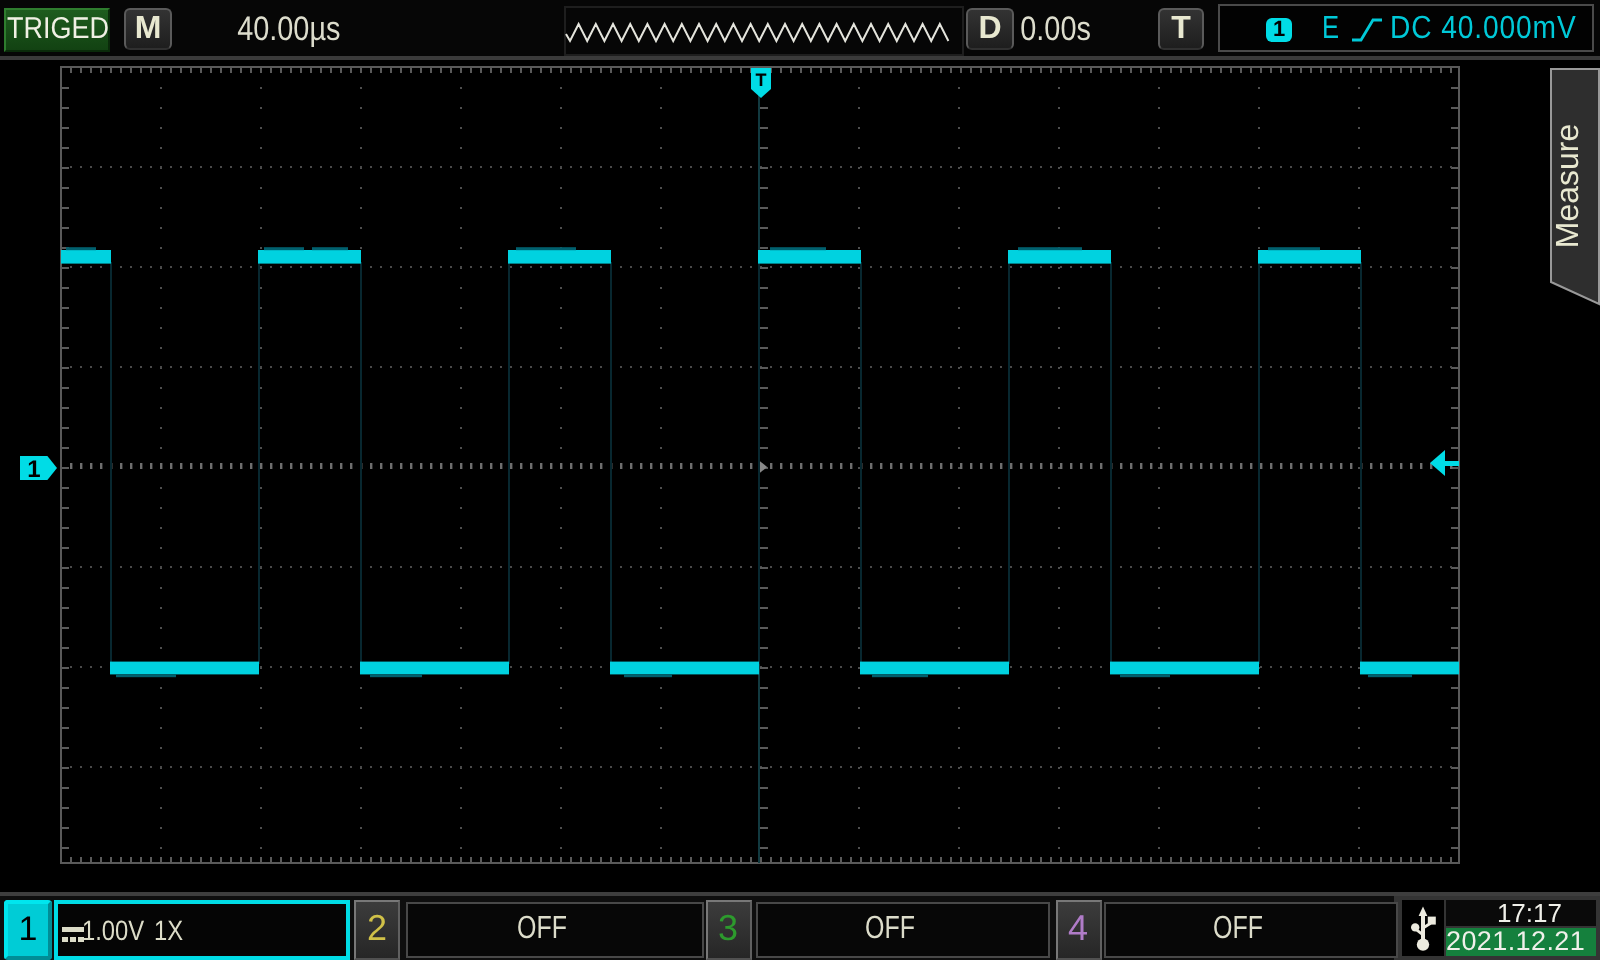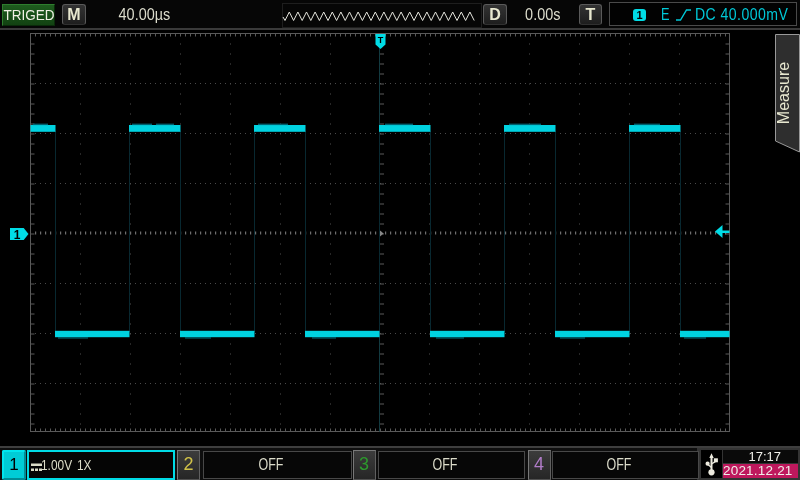--- a/index.html
+++ b/index.html
@@ -22,21 +22,21 @@
   #triged span{position:absolute;left:50%;top:0;white-space:nowrap;
       transform:translateX(-50%) scaleX(0.90);}
   #mbtn{left:62px;width:24px;}
   #tscale{left:90px;top:5px;width:108px;text-align:center;color:#dcdccc;font-size:17px;}
   #tscale span,#dval span{display:inline-block;transform:scaleX(0.85);transform-origin:center;}
   #memBox{left:201px;top:1px;width:79px;height:26px;box-sizing:border-box;
           border:1px solid #5a5a5a;background:#2b2b2b;}
   #memBox .r{height:12px;text-align:center;color:#e4e4d4;font-size:11px;line-height:13px;letter-spacing:0.5px;}
   #memBox .r1{border-bottom:1px solid #555;}
   #dbtn{left:483px;width:24px;}
-  #dval{left:507px;top:5px;width:72px;text-align:center;color:#dcdccc;font-size:17px;}
+  #dval{left:507px;top:5px;width:72px;color:#dcdccc;font-size:17px;}
   #tbtn{left:579px;width:23px;}
   #trigBox{left:609px;top:2px;width:188px;height:24px;box-sizing:border-box;
            border:1px solid #4a4a4a;background:#020202;}
   #trigBadge{position:absolute;left:23px;top:6px;width:13px;height:12px;background:#00dce6;
              border-radius:3px;color:#000;font-size:11px;font-weight:bold;text-align:center;line-height:12.5px;}
   #trigTxt{position:absolute;left:51px;top:3px;color:#00c9d8;font-size:16px;
            display:flex;align-items:center;height:17px;white-space:nowrap;}
   #trigTxt .e{display:inline-block;transform:scaleX(0.8);transform-origin:left center;}
   #trigTxt .v{display:inline-block;transform:scaleX(0.88);transform-origin:left center;letter-spacing:0.5px;}
   
@@ -58,21 +58,21 @@
          font-size:18px;text-align:center;line-height:26px;}
   .offbox{position:absolute;top:2.5px;width:147px;height:28px;box-sizing:border-box;
           background:#070707;border:1px solid #484848;
           color:#dcdcca;font-size:16px;text-align:center;line-height:25.5px;
           padding-right:13px;}
   .offbox span{display:inline-block;transform:scaleX(0.78);transform-origin:center;}
   #usbbox{position:absolute;left:701px;top:2px;width:21px;height:28px;background:#000;}
   #dtbox{left:723px;top:2px;width:76px;height:28px;}
   #dtbox .t{position:absolute;right:1px;top:0px;width:75px;height:13px;background:#0a0a0a;
             color:#f0f0ea;font-size:13px;line-height:13.5px;text-align:right;padding-right:17px;box-sizing:border-box;}
-  #dtbox .d{position:absolute;right:1px;top:14px;width:75px;height:14px;background:#be185d;
+  #dtbox .d{position:absolute;right:1px;top:14px;width:75px;height:14px;background:#15803d;
             color:#f0f0ea;font-size:13.5px;line-height:14px;text-align:right;padding-right:11px;box-sizing:border-box;
             letter-spacing:0.2px;}
 </style>
 </head>
 <body>
 
   <div id="topbar" class="abs">
     <div id="triged">
       <span>TRIGED</span>
     </div>

